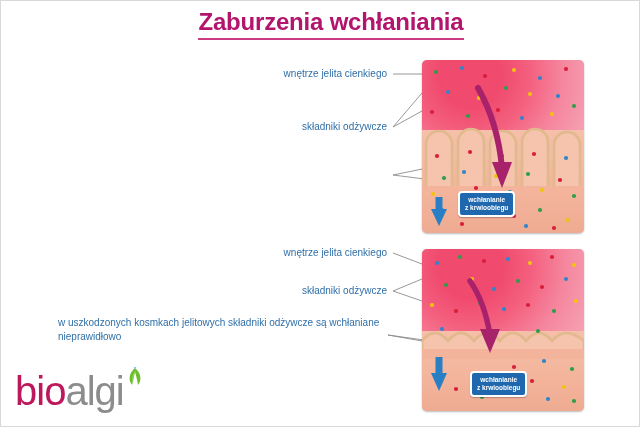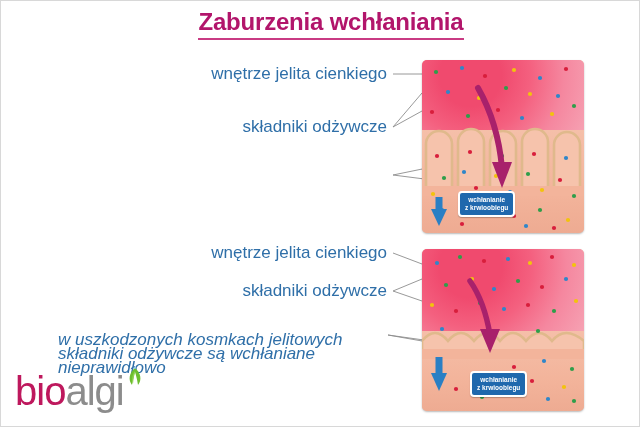--- a/index.html
+++ b/index.html
@@ -41,21 +41,21 @@
     padding-bottom: 3px;
     border-bottom: 2px solid #c93b83;
     line-height: 1.1;
     margin-left: 20px;
   }
 
   
   .callout {
     position: absolute;
     color: #2f6fa8;
-    font-size: 17px;
+    font-size: 10px;
     line-height: 14px;
     text-align: right;
     white-space: nowrap;
   }
   .callout.wrap {
     white-space: normal;
     text-align: left;
   }
 
   
@@ -174,21 +174,21 @@
 
   <div class="callout" style="right:252px; top:66px;">wnętrze jelita cienkiego</div>
 
   <div class="callout" style="right:252px; top:119px;">składniki odżywcze</div>
 
 
   <div class="callout" style="right:252px; top:245px;">wnętrze jelita cienkiego</div>
 
   <div class="callout" style="right:252px; top:283px;">składniki odżywcze</div>
 
-  <div class="callout wrap" style="left:57px; top:332px; width:330px;font-style:italic;">w uszkodzonych kosmkach jelitowych składniki odżywcze są wchłaniane nieprawidłowo</div>
+  <div class="callout wrap" style="left:57px; top:315px; width:330px;">w uszkodzonych kosmkach jelitowych składniki odżywcze są wchłaniane nieprawidłowo</div>
 
   <div class="panel" id="panel-healthy">
     <div class="lumen"></div>
     <div class="tissue"></div>
 
     <svg class="villi-layer" viewBox="0 0 162 173">
 
       <g fill="#f6c3ac" stroke="#e0b98c" stroke-width="2.6">
         <path d="M4 130 L4 84 a13 13 0 0 1 26 0 L30 130 Z"></path>
         <path d="M36 130 L36 82 a13 13 0 0 1 26 0 L62 130 Z"></path>

